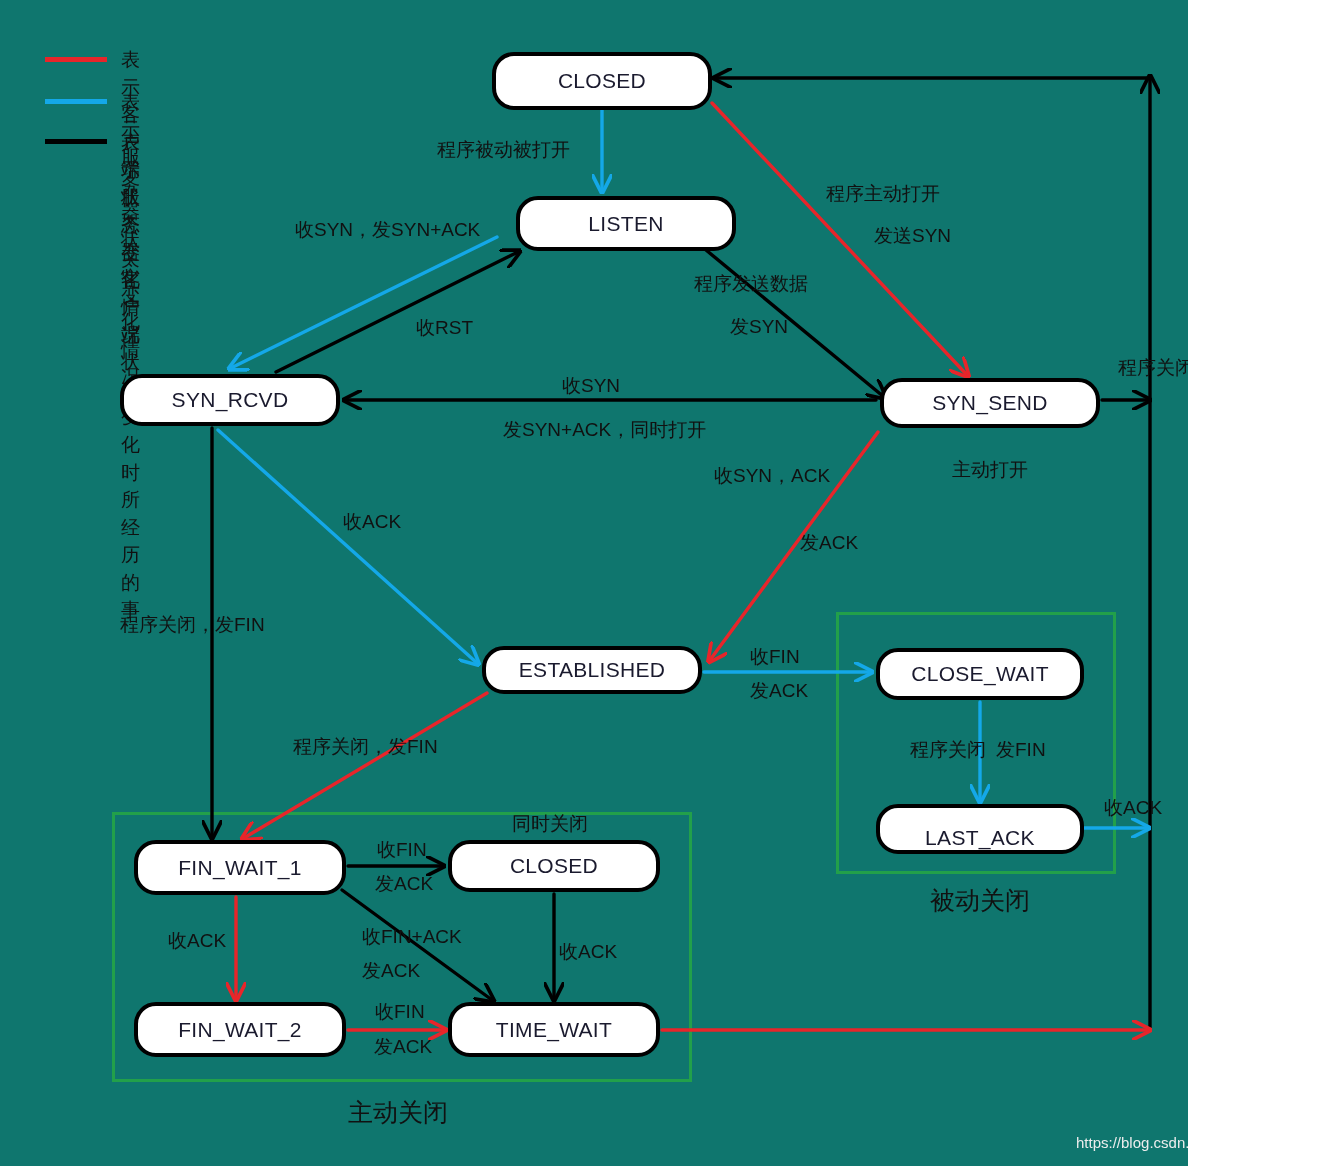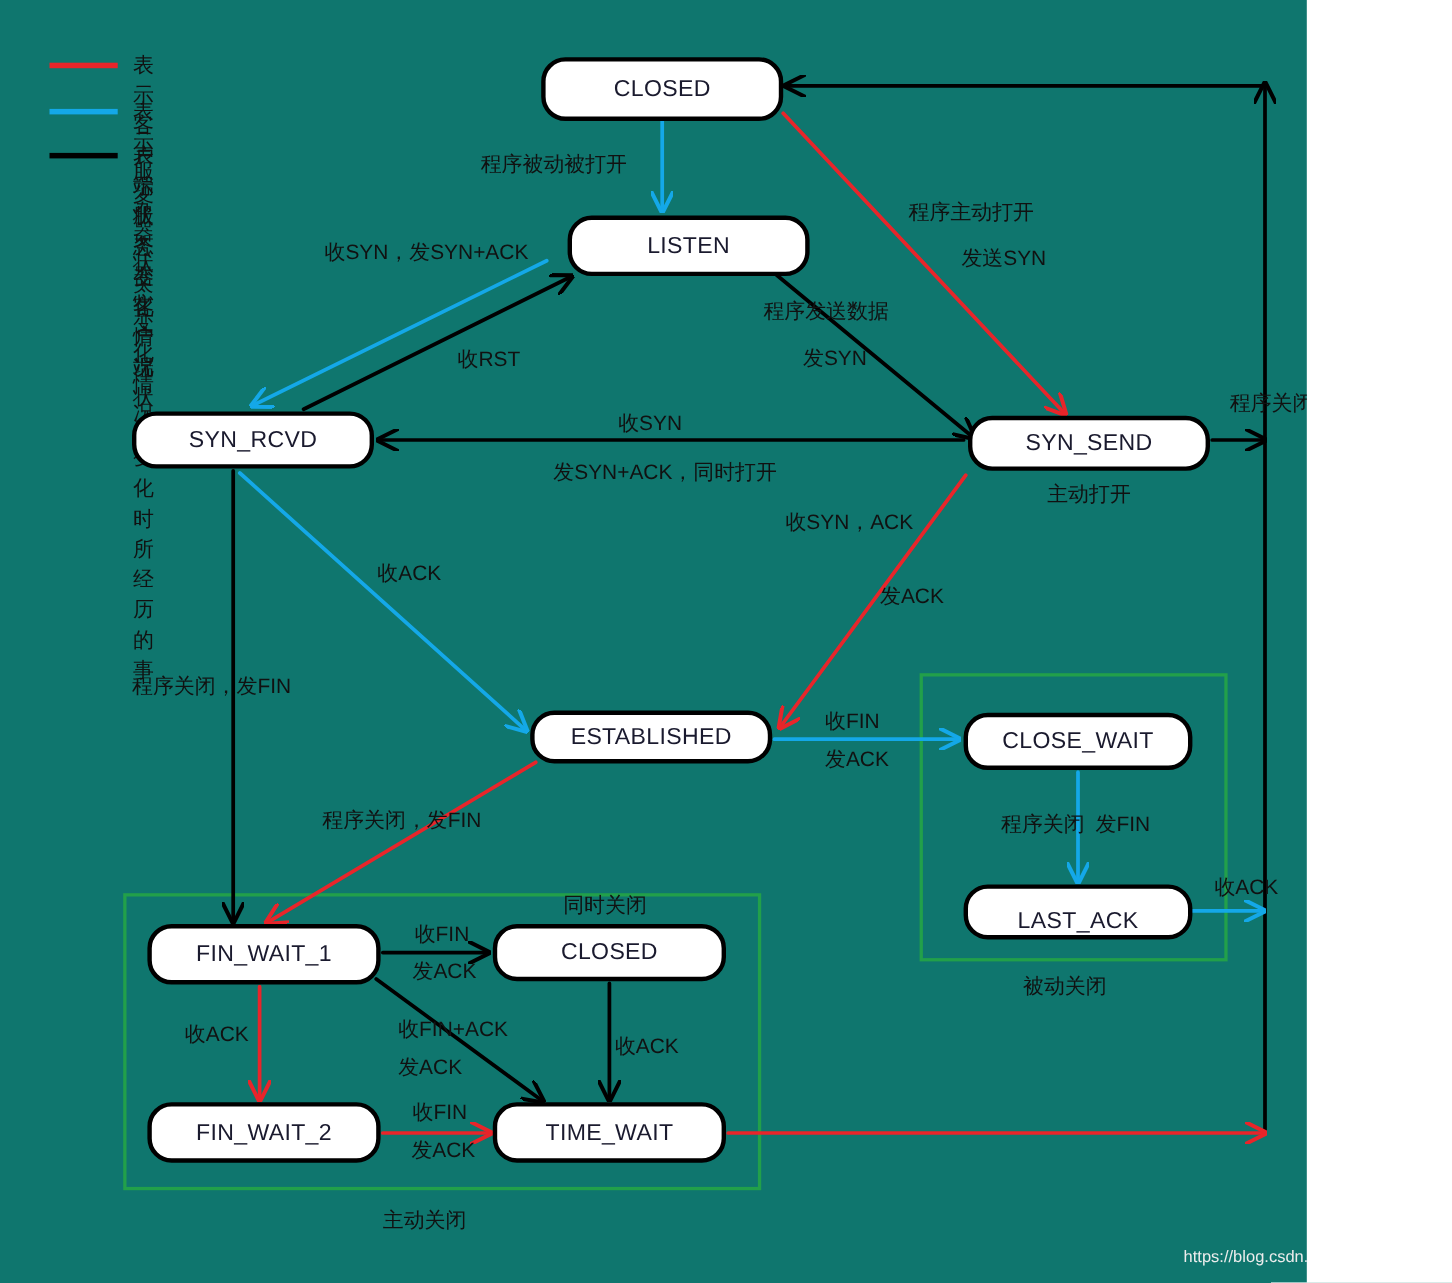--- a/index.html
+++ b/index.html
@@ -4,27 +4,27 @@
 <style>
   html,body{margin:0;padding:0;background:#ffffff;}
   body{font-family:"Liberation Sans","DejaVu Sans",sans-serif;}
   #canvas{position:relative;width:1188px;height:1166px;background:#0f766e;overflow:hidden;}
   svg.layer{position:absolute;left:0;top:0;width:1320px;height:1166px;}
   .state-box{position:absolute;border:4px solid #000;border-radius:22px;background:#fff;
              display:flex;align-items:center;justify-content:center;box-sizing:border-box;}
   .state-label{font-size:21px;color:#1a1a2e;letter-spacing:.3px;white-space:nowrap;}
   .edge-label{position:absolute;font-size:19px;color:#111;white-space:nowrap;line-height:1.25;}
   .group-box{position:absolute;border:3px solid #22a04a;box-sizing:border-box;background:transparent;}
-  .group-caption{position:absolute;font-size:19px;color:#111;white-space:nowrap;}
+  .group-caption{position:absolute;font-size:25px;color:#111;white-space:nowrap;}
   .legend{position:absolute;}
   .legend-row{position:absolute;display:flex;align-items:flex-start;}
   .legend-swatch{width:62px;height:5px;margin-top:11px;flex:0 0 auto;}
   .legend-text{margin-left:14px;font-size:19px;color:#111;line-height:1.45;max-width:300px;}
   .watermark{position:absolute;font-size:15px;color:#ededed;white-space:nowrap;}
-  .sub-label{position:absolute;font-size:19px;color:#111;white-space:nowrap;}
+  .sub-label{position:absolute;font-size:19px;color:#111;white-space:nowrap;margin-top:21px;}
 </style>
 </head>
 <body>
 
 <div id="canvas">
 
   <div class="legend" id="legend-root">
       <div class="legend-row" style="left: 45px; top: 46px;">
         <span class="legend-swatch" style="background: rgb(232, 37, 42);"></span>
         <span class="legend-text">表示客户端状态变化情况</span>

